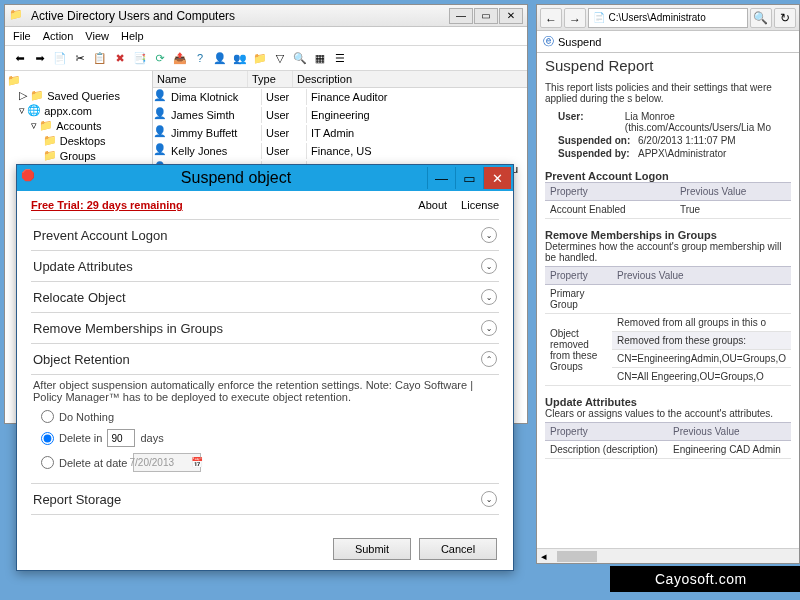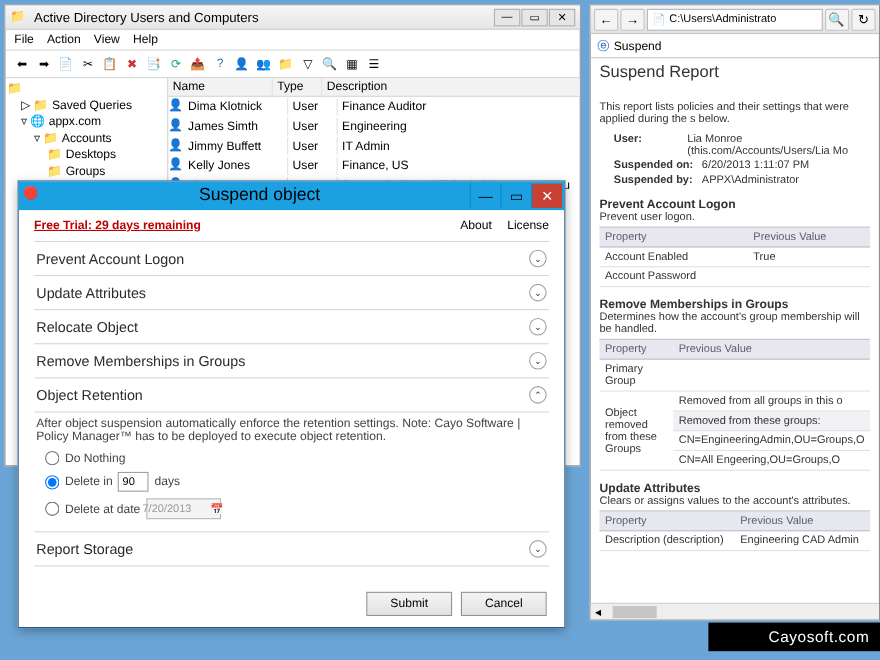--- a/index.html
+++ b/index.html
@@ -53,32 +53,32 @@
 .dlg-btns { margin-top: auto; display:flex; justify-content:flex-end; gap:8px; padding:8px 2px 10px 2px;}
 .btn { min-width:78px; height:22px; background:linear-gradient(#f4f4f4,#e2e2e2); border:1px solid #939393; font-size:11px; cursor:pointer;}
 
 
 .ie-window { position: absolute; right: 0; top: 4px; width: 264px; height: 560px; background: #fff; border: 1px solid #8e8e8e; }
 .ie-nav { height: 26px; background: linear-gradient(#f3f3f3,#e3e3e3); border-bottom: 1px solid #c5c5c5; display: flex; align-items: center; gap: 2px; padding: 0 3px;}
 .nav-btn { width: 22px; height: 20px; border: 1px solid #c4c4c4; border-radius: 2px; display:flex; align-items:center; justify-content:center; font-size:12px; cursor:pointer; background:#f4f4f4;}
 .addr { flex:1; height:20px; border:1px solid #b4b4b4; background:#fff; padding:0 4px; display:flex; align-items:center; gap:3px; font-size:10px; overflow:hidden; white-space:nowrap;}
 .ie-tab { height:22px; border-bottom:1px solid #c5c5c5; display:flex; align-items:center; padding:0 6px; gap:4px; font-size:11px;}
 .report { padding: 4px 8px; overflow: hidden; font-size: 10px; color:#333;}
-.report h2 { font-size: 15px; font-weight: 500; margin-bottom: 18px; }
+.report h2 { font-size: 15px; font-weight: 500; margin-bottom: 8px; }
 .report .intro { font-size: 10px; margin-bottom: 6px; }
 .meta-row { display: flex; font-size: 10px; padding: 1px 0; margin-left: 13px;}
 .meta-row b { width: 80px; font-weight: bold; }
 .rpt-sec { margin-top: 10px; }
 .rpt-sec h3 { font-size: 11px; font-weight: bold; }
 .rpt-sec .sub { font-size: 10px; margin-bottom: 3px;}
 .rpt-tbl { width: 100%; border-collapse: collapse; font-size: 10px; }
 .rpt-tbl th { background: #e7e7ef; text-align: left; padding: 3px 5px; border-top:1px solid #bfbfce; border-bottom:1px solid #bfbfce; color:#5c5c6e; font-weight:normal;}
 .rpt-tbl td { padding: 3px 5px; border-bottom: 1px solid #e2e2e2; }
 .sub-tbl td { background:#f0f0f5; }
-.brand-bar { position: absolute; bottom: 8px; right: 0; width: 156px; height: 26px; background: #000; color: #fff; display: flex; align-items: center; justify-content:center; font-size: 14px; font-weight: 500; letter-spacing:.5px;padding-left:45px;}
+.brand-bar { position: absolute; bottom: 8px; right: 0; width: 190px; height: 26px; background: #000; color: #fff; display: flex; align-items: center; justify-content:flex-start; font-size: 14px; font-weight: 500; letter-spacing:.5px;padding-left:45px;}
 .scroll-strip { position: absolute; bottom: 0; left:0; right:0; height:15px; background:#efefef; border-top:1px solid #cfcfcf; display:flex; align-items:center;}
 .scroll-strip .thumb { width:40px; height:11px; background:#c6c6c6; margin-left:6px;}
 </style>
 </head>
 <body>
 
 <div class="ad-window">
   <div class="ad-title">
     <span class="ad-title-icon">📁</span>
     <span class="ad-title-text">Active Directory Users and Computers</span>
@@ -212,34 +212,29 @@
         <b>Suspended on:</b>
         <span>6/20/2013 1:11:07 PM</span>
       </div>
     <div class="meta-row">
         <b>Suspended by:</b>
         <span>APPX\Administrator</span>
       </div>
 
     <div class="rpt-sec">
       <h3>Prevent Account Logon</h3>
-      <div class="sub">Prevent user logon.</div>
       <table class="rpt-tbl">
           <tbody>
             <tr>
               <th>Property</th>
               <th>Previous Value</th>
             </tr>
       <tr>
               <td>Account Enabled</td>
               <td>True</td>
-            </tr>
-      <tr>
-              <td>Account Password</td>
-              <td></td>
             </tr>
           </tbody>
         </table>
     </div>
 
     <div class="rpt-sec">
       <h3>Remove Memberships in Groups</h3>
       <div class="sub">Determines how the account's group membership will be handled.</div>
       <table class="rpt-tbl">
           <tbody>

